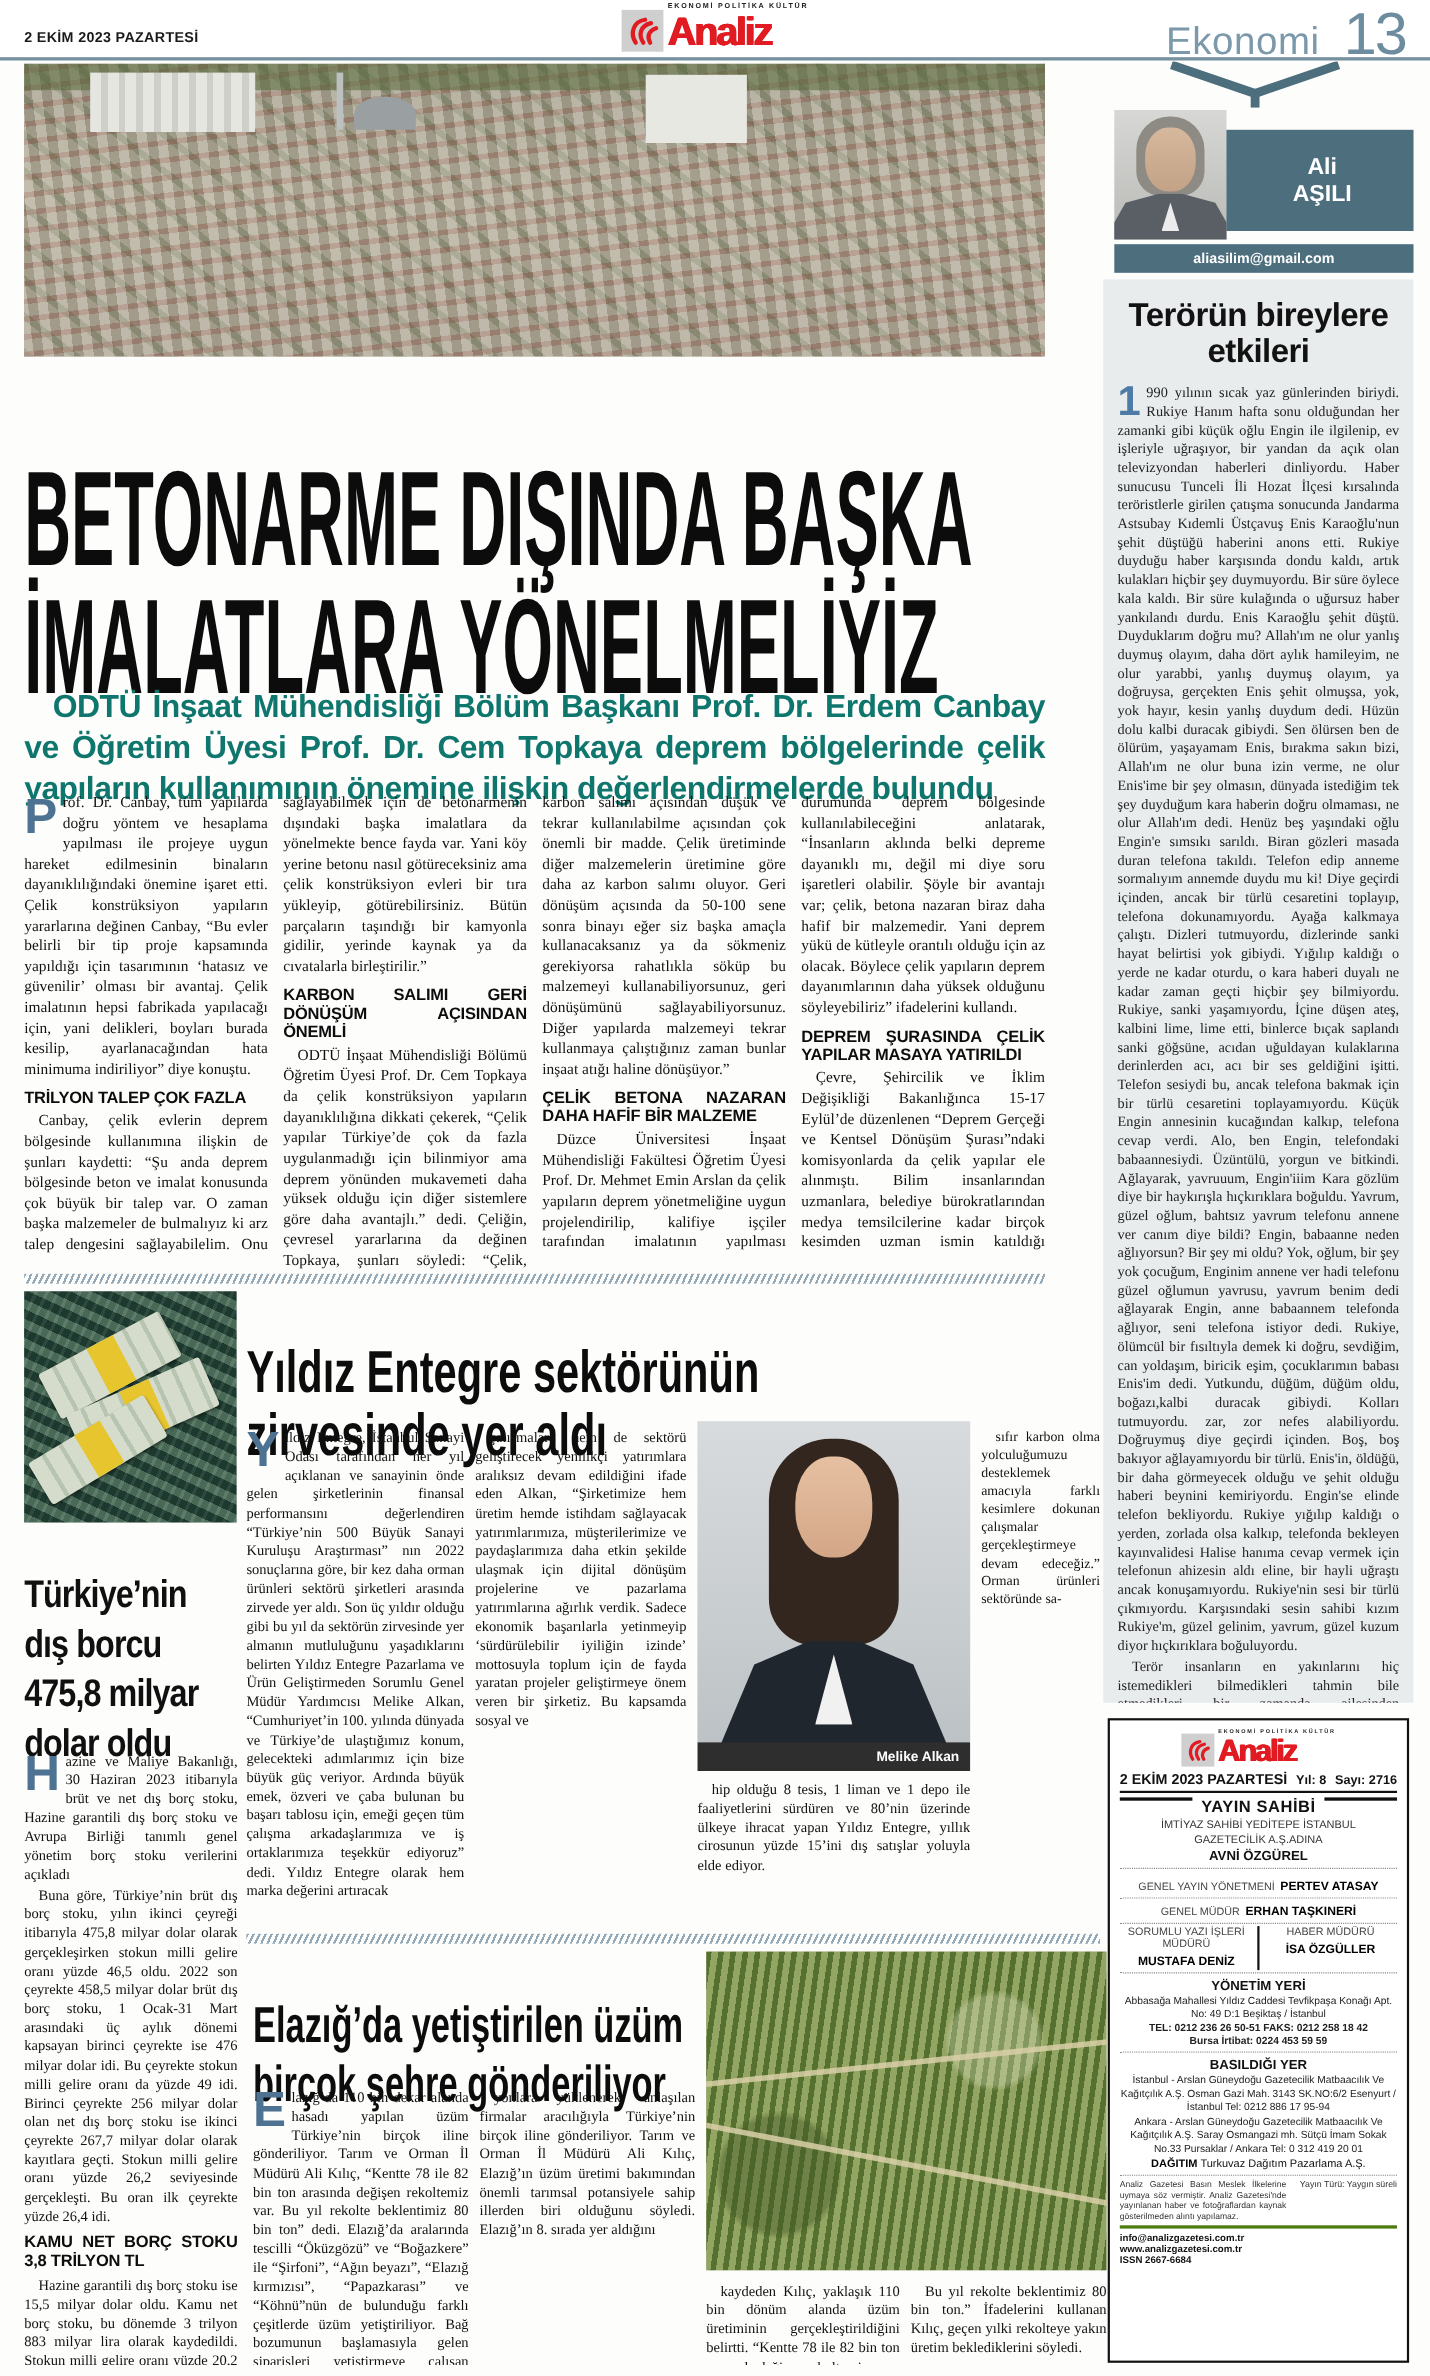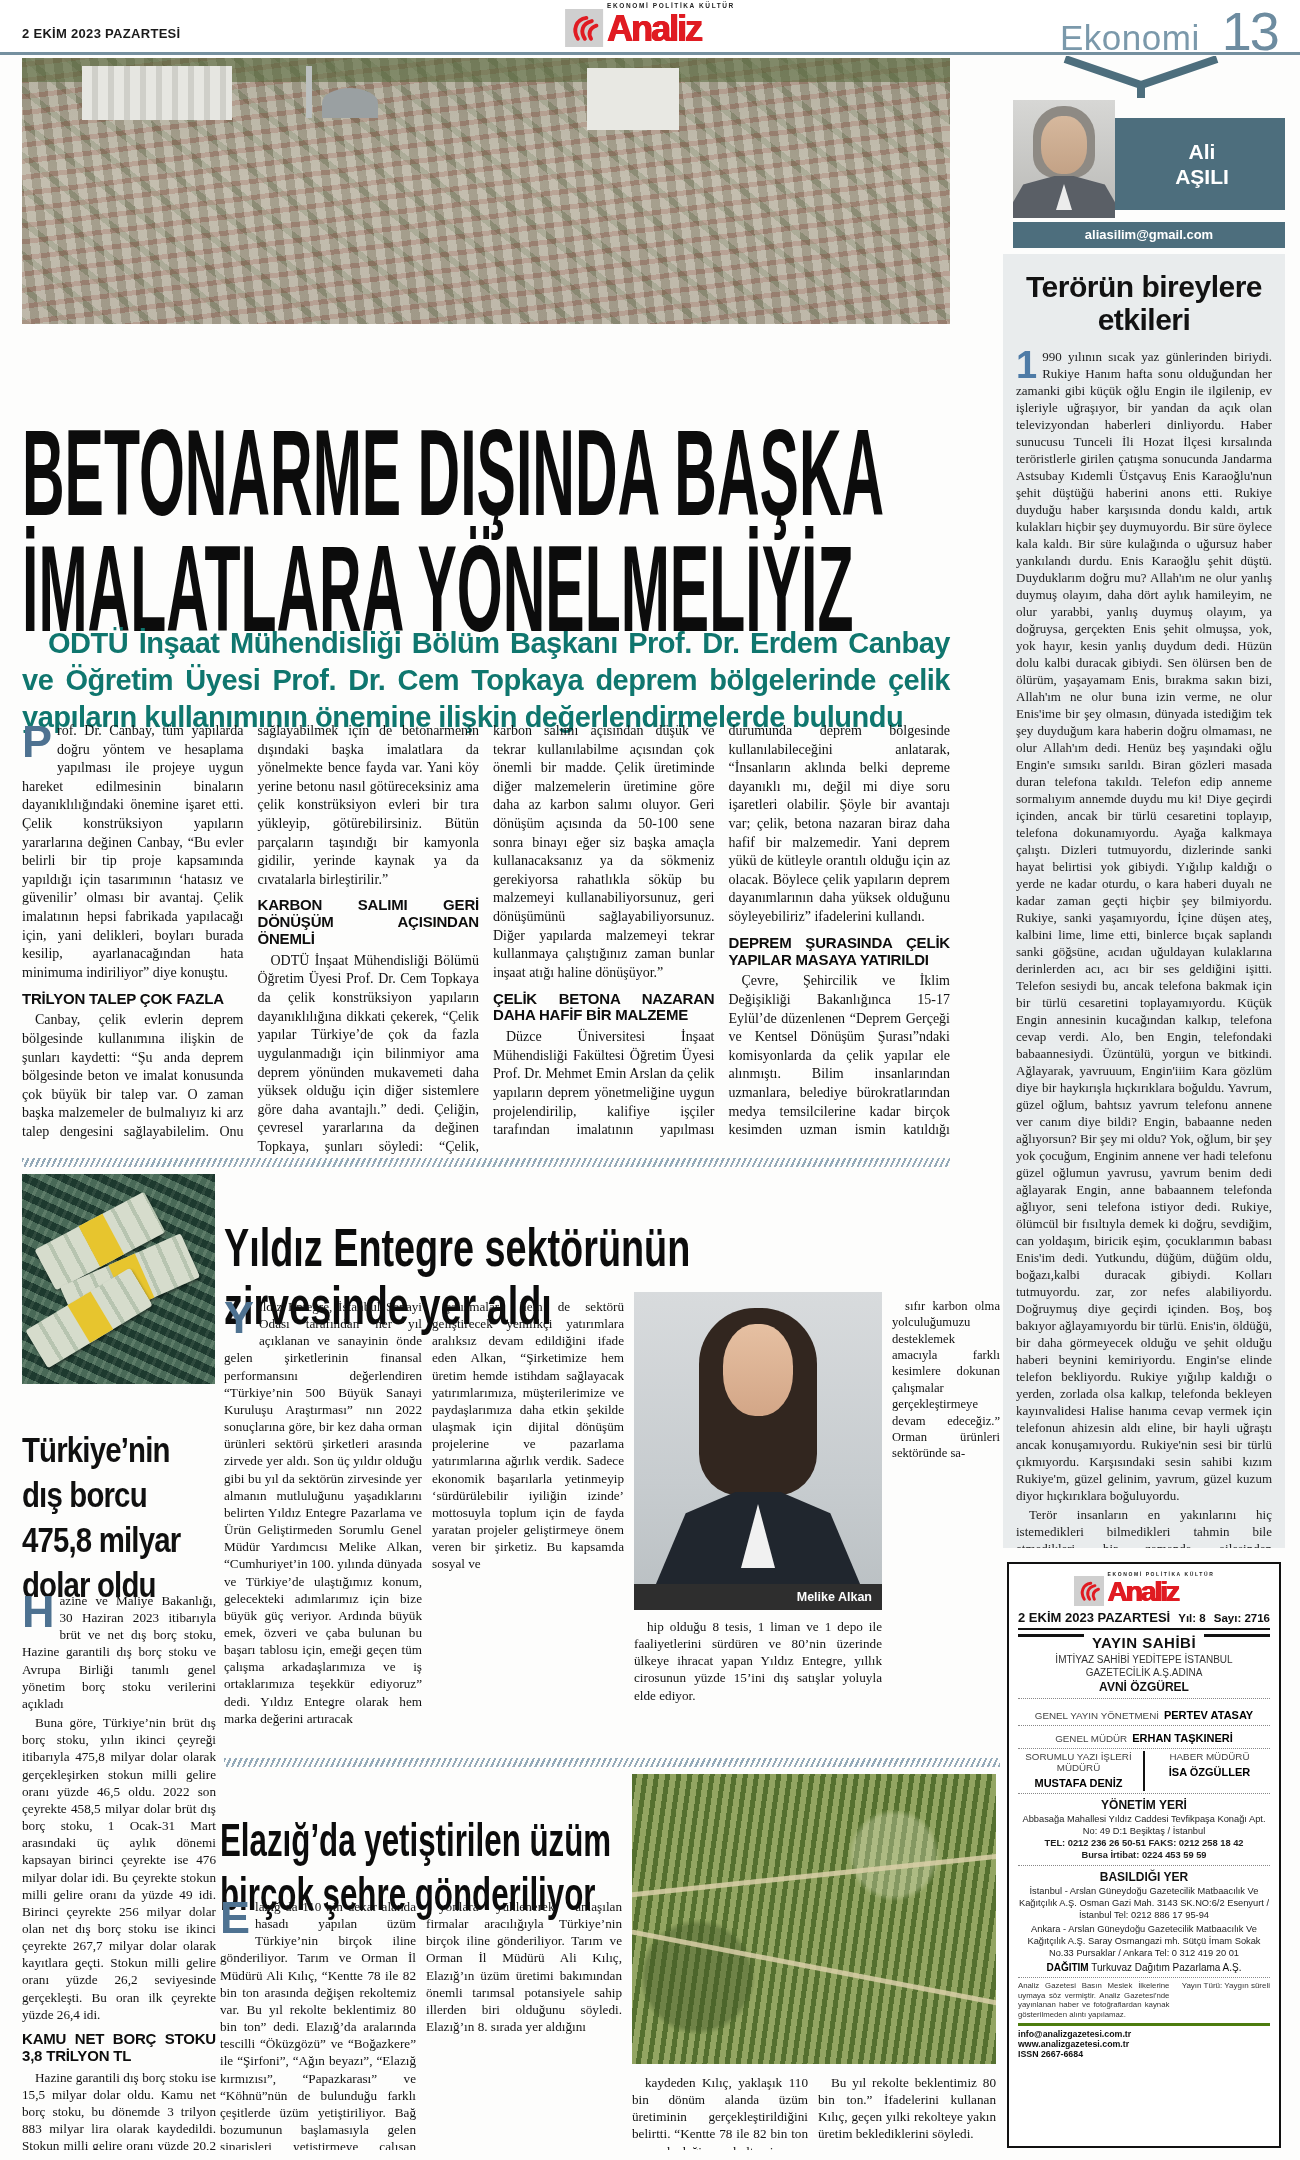--- a/index.html
+++ b/index.html
@@ -95,21 +95,21 @@
      font-weight:bold;font-size:54px;line-height:57px;color:#0c0c0c;transform:scale(.7,1);transform-origin:left top;}
   #yhl1{top:0;} #yhl2{top:58px;}
   .flowcol{position:absolute;overflow:hidden;font-size:13.2px;line-height:1.3;text-align:justify;}
   #y-col1{left:0;top:124px;width:198px;height:454px;}
   #y-col2{left:208px;top:124px;width:192px;height:454px;}
   #y-col3{left:668px;top:124px;width:108px;height:454px;font-size:12.6px;}
   #y-below{left:410px;top:444px;width:248px;height:134px;}
   #melike-photo{left:410px;top:118px;width:248px;height:318px;}
 
   
-  #elazig{position:absolute;left:220px;top:1772px;width:776px;height:378px;}
+  #elazig{position:absolute;left:230px;top:1772px;width:776px;height:378px;}
   .elazig-hl{position:absolute;left:0;white-space:nowrap;font-family:"Liberation Sans",sans-serif;
      font-weight:bold;font-size:46px;line-height:52px;color:#0c0c0c;transform:scale(.68,1);transform-origin:left top;}
   #ehl1{top:4px;} #ehl2{top:58px;}
   #e-col1{left:0;top:126px;width:196px;height:252px;}
   #e-col2{left:206px;top:126px;width:196px;height:252px;}
   #e-col3{left:412px;top:302px;width:176px;height:76px;}
   #e-col4{left:598px;top:302px;width:178px;height:76px;}
   #elazig-photo{position:absolute;left:412px;top:2px;width:364px;height:290px;overflow:hidden;}
 
   

